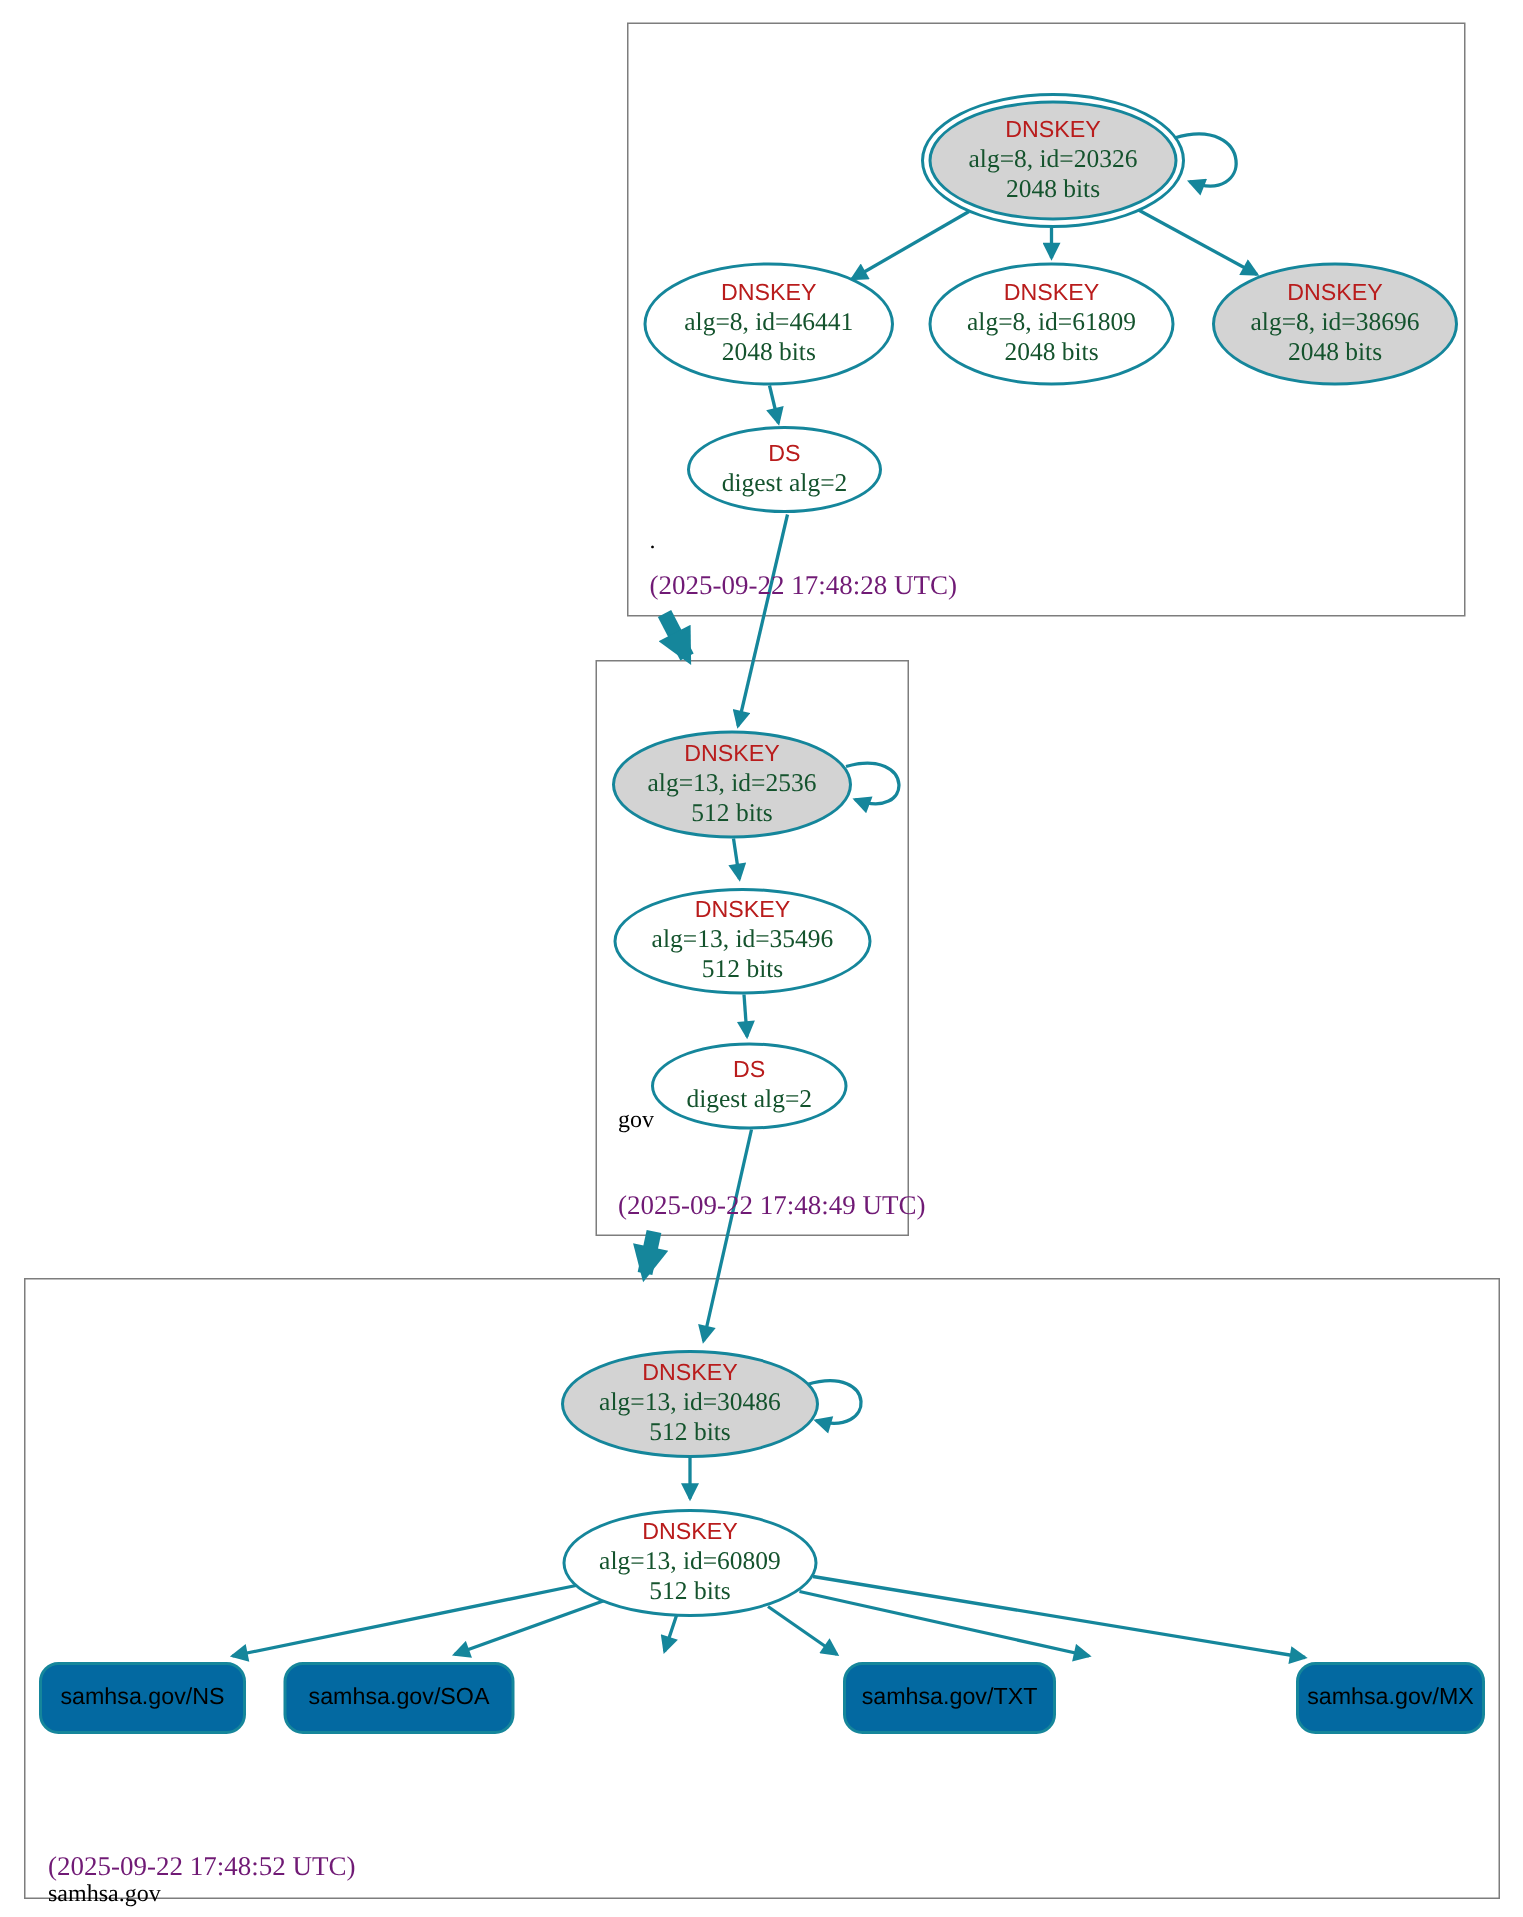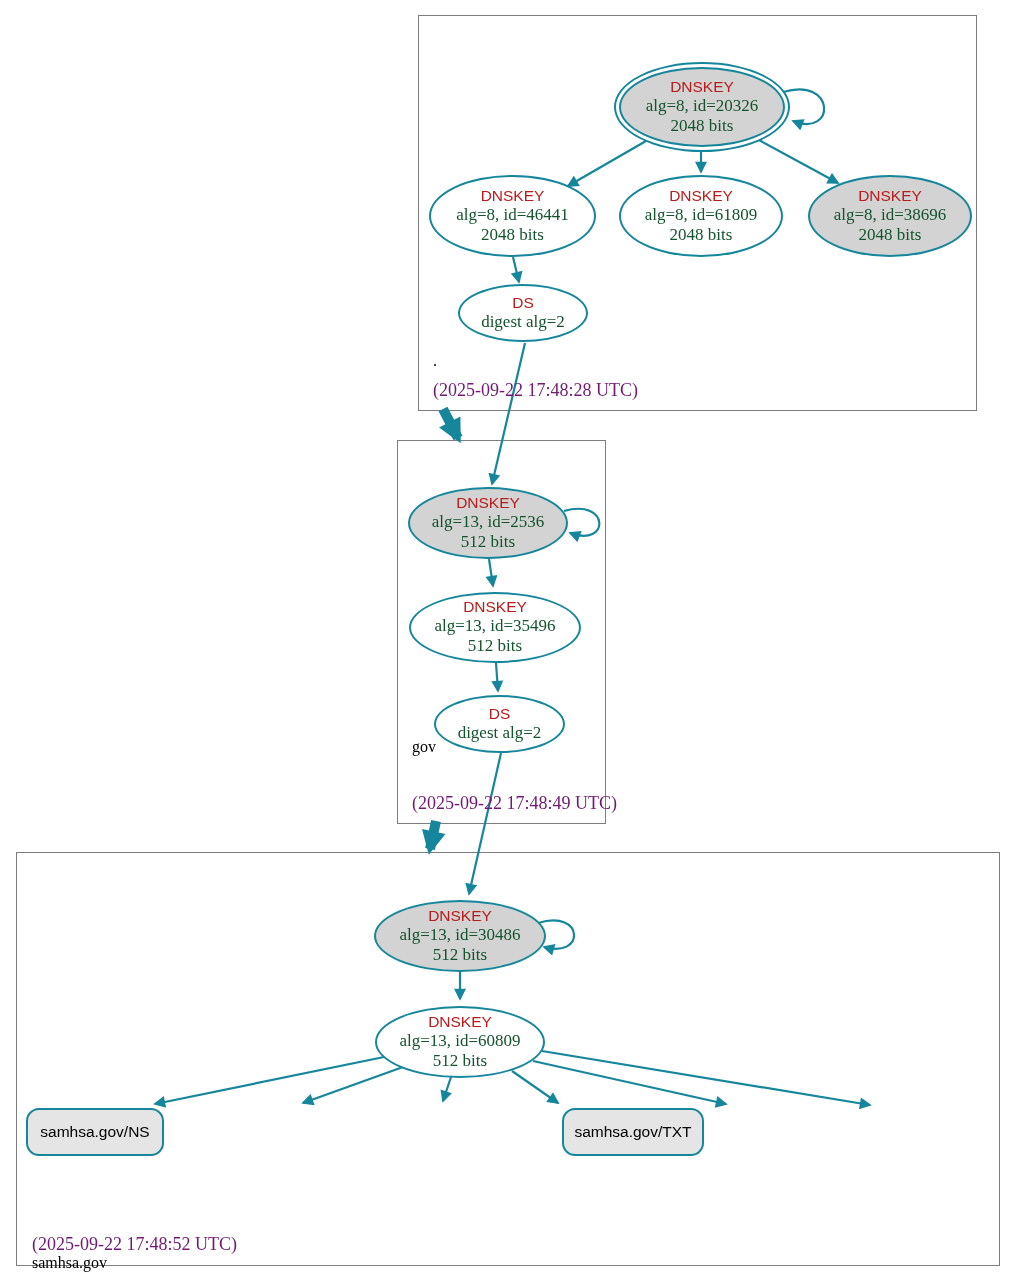--- a/index.html
+++ b/index.html
@@ -49,21 +49,21 @@
   }
   .nline{
     font-family:"Liberation Serif", serif;
     font-size:17px;color:#14532d;line-height:1.2;
   }
   .rrset{
     position:absolute;
     border:2px solid #15869b;
     border-radius:13px;
     box-sizing:border-box;
-    background:#e5e5e5;
+    background:#0369a1;
     display:flex;align-items:center;justify-content:center;
     font-family:"Liberation Sans", sans-serif;
     font-size:15.5px;color:#000;
     z-index:2;
     white-space:nowrap;
   }
   .zone-label{
     position:absolute;
     font-family:"Liberation Serif", serif;
     font-size:16px;color:#000;
@@ -179,18 +179,20 @@
     <div class="nline">512 bits</div>
   </div>
 
   <div class="node" style="left:375px;top:1006px;width:170px;height:72px;">
     <div class="ntitle">DNSKEY</div>
     <div class="nline">alg=13, id=60809</div>
     <div class="nline">512 bits</div>
   </div>
 
   <div class="rrset" style="left:26px;top:1108px;width:138px;height:48px;">samhsa.gov/NS</div>
+  <div class="rrset" style="left:189px;top:1108px;width:154px;height:48px;">samhsa.gov/SOA</div>
   <div class="rrset" style="left:550px;top:1108px;width:142px;height:48px;margin-left:12px;">samhsa.gov/TXT</div>
+  <div class="rrset" style="left:864px;top:1108px;width:126px;height:48px;">samhsa.gov/MX</div>
 
   <div class="zone-label" style="left:32px;top:1208px;margin-top:46px;">samhsa.gov</div>
   <div class="zone-ts" style="left:32px;top:1234px;">(2025-09-22 17:48:52 UTC)</div>
 
 </div>
 
 </body></html>

